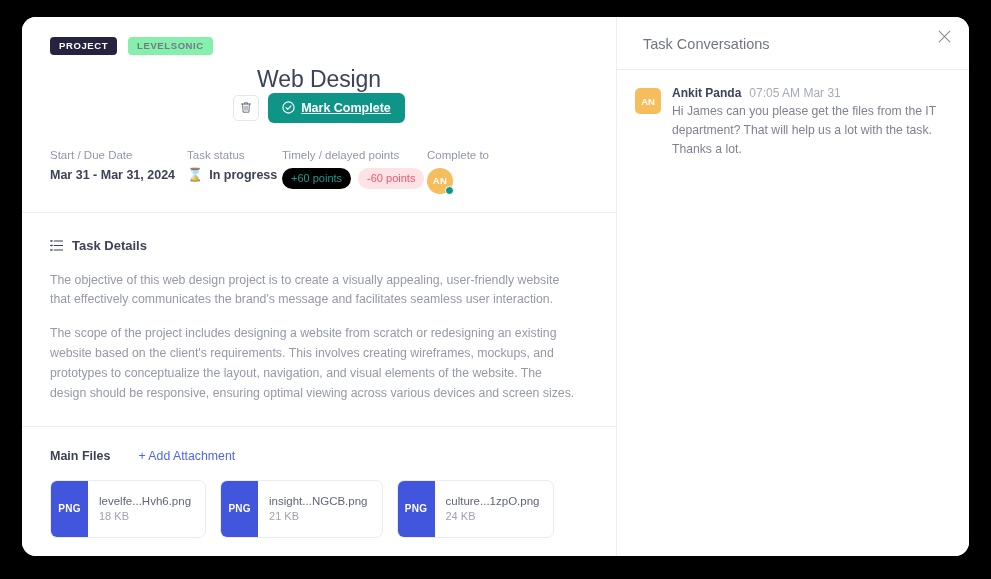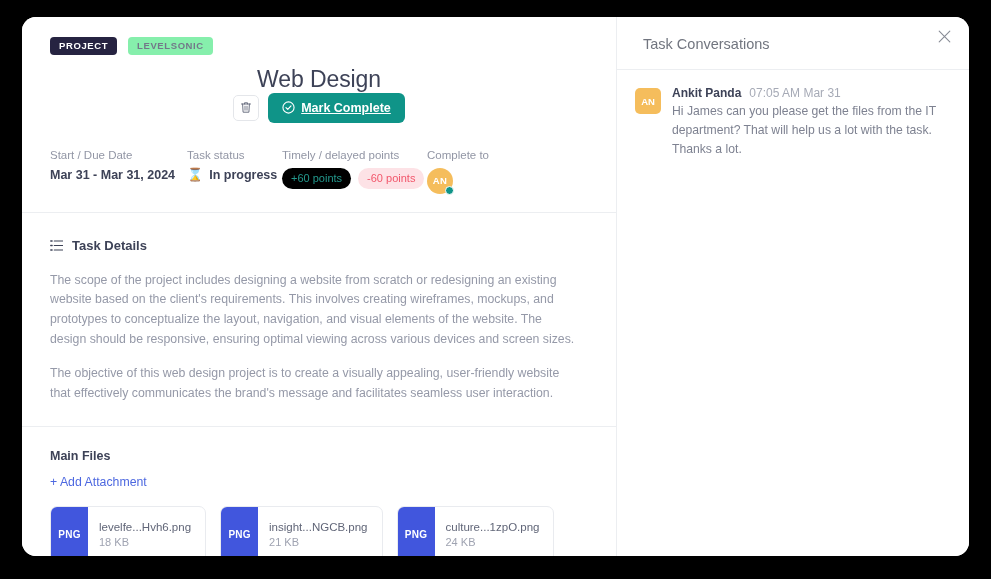--- a/index.html
+++ b/index.html
@@ -147,21 +147,21 @@
     color: #9599a8;
     margin-bottom: 14px;
     max-width: 530px;
   }
   .para:last-child { margin-bottom: 0; }
 
   
   .files {
     padding: 22px 28px;
   }
-  .files-head { display: flex; align-items: flex-start; gap: 12px; flex-direction: column; }
+  .files-head { display: flex; align-items: center; gap: 28px; }
   .files-title { font-size: 12.5px; font-weight: bold; color: #3d4257; }
   .add-attach { font-size: 12.3px; color: #4d68e0; cursor: pointer; }
   .file-list { display: flex; gap: 14px; margin-top: 17px; }
   .file-card {
     display: flex;
     align-items: stretch;
     border: 1px solid #e9ebef;
     border-radius: 7px;
     overflow: hidden;
     height: 58px;
@@ -303,22 +303,22 @@
       <div class="details">
         <div class="section-head">
           <span>
             <svg width="13" height="11" viewBox="0 0 13 11" fill="none">
               <path d="M4.3 1h8.2M4.3 5.5h8.2M4.3 10h8.2" stroke="#3d4257" stroke-width="1.2" stroke-linecap="round"></path>
               <path d="M0.8 1h1.3M0.8 5.5h1.3M0.8 10h1.3" stroke="#3d4257" stroke-width="1.4" stroke-linecap="round"></path>
             </svg>
           </span>
           <span class="section-title">Task Details</span>
         </div>
+        <p class="para">The objective of this web design project is to create a visually appealing, user-friendly website that effectively communicates the brand's message and facilitates seamless user interaction.</p>
         <p class="para">The scope of the project includes designing a website from scratch or redesigning an existing website based on the client's requirements. This involves creating wireframes, mockups, and prototypes to conceptualize the layout, navigation, and visual elements of the website. The design should be responsive, ensuring optimal viewing across various devices and screen sizes.</p>
-        <p class="para">The objective of this web design project is to create a visually appealing, user-friendly website that effectively communicates the brand's message and facilitates seamless user interaction.</p>
       </div>
 
       <div class="files">
         <div class="files-head">
           <span class="files-title">Main Files</span>
           <span class="add-attach">+ Add Attachment</span>
         </div>
         <div class="file-list">
 
           <div class="file-card">

